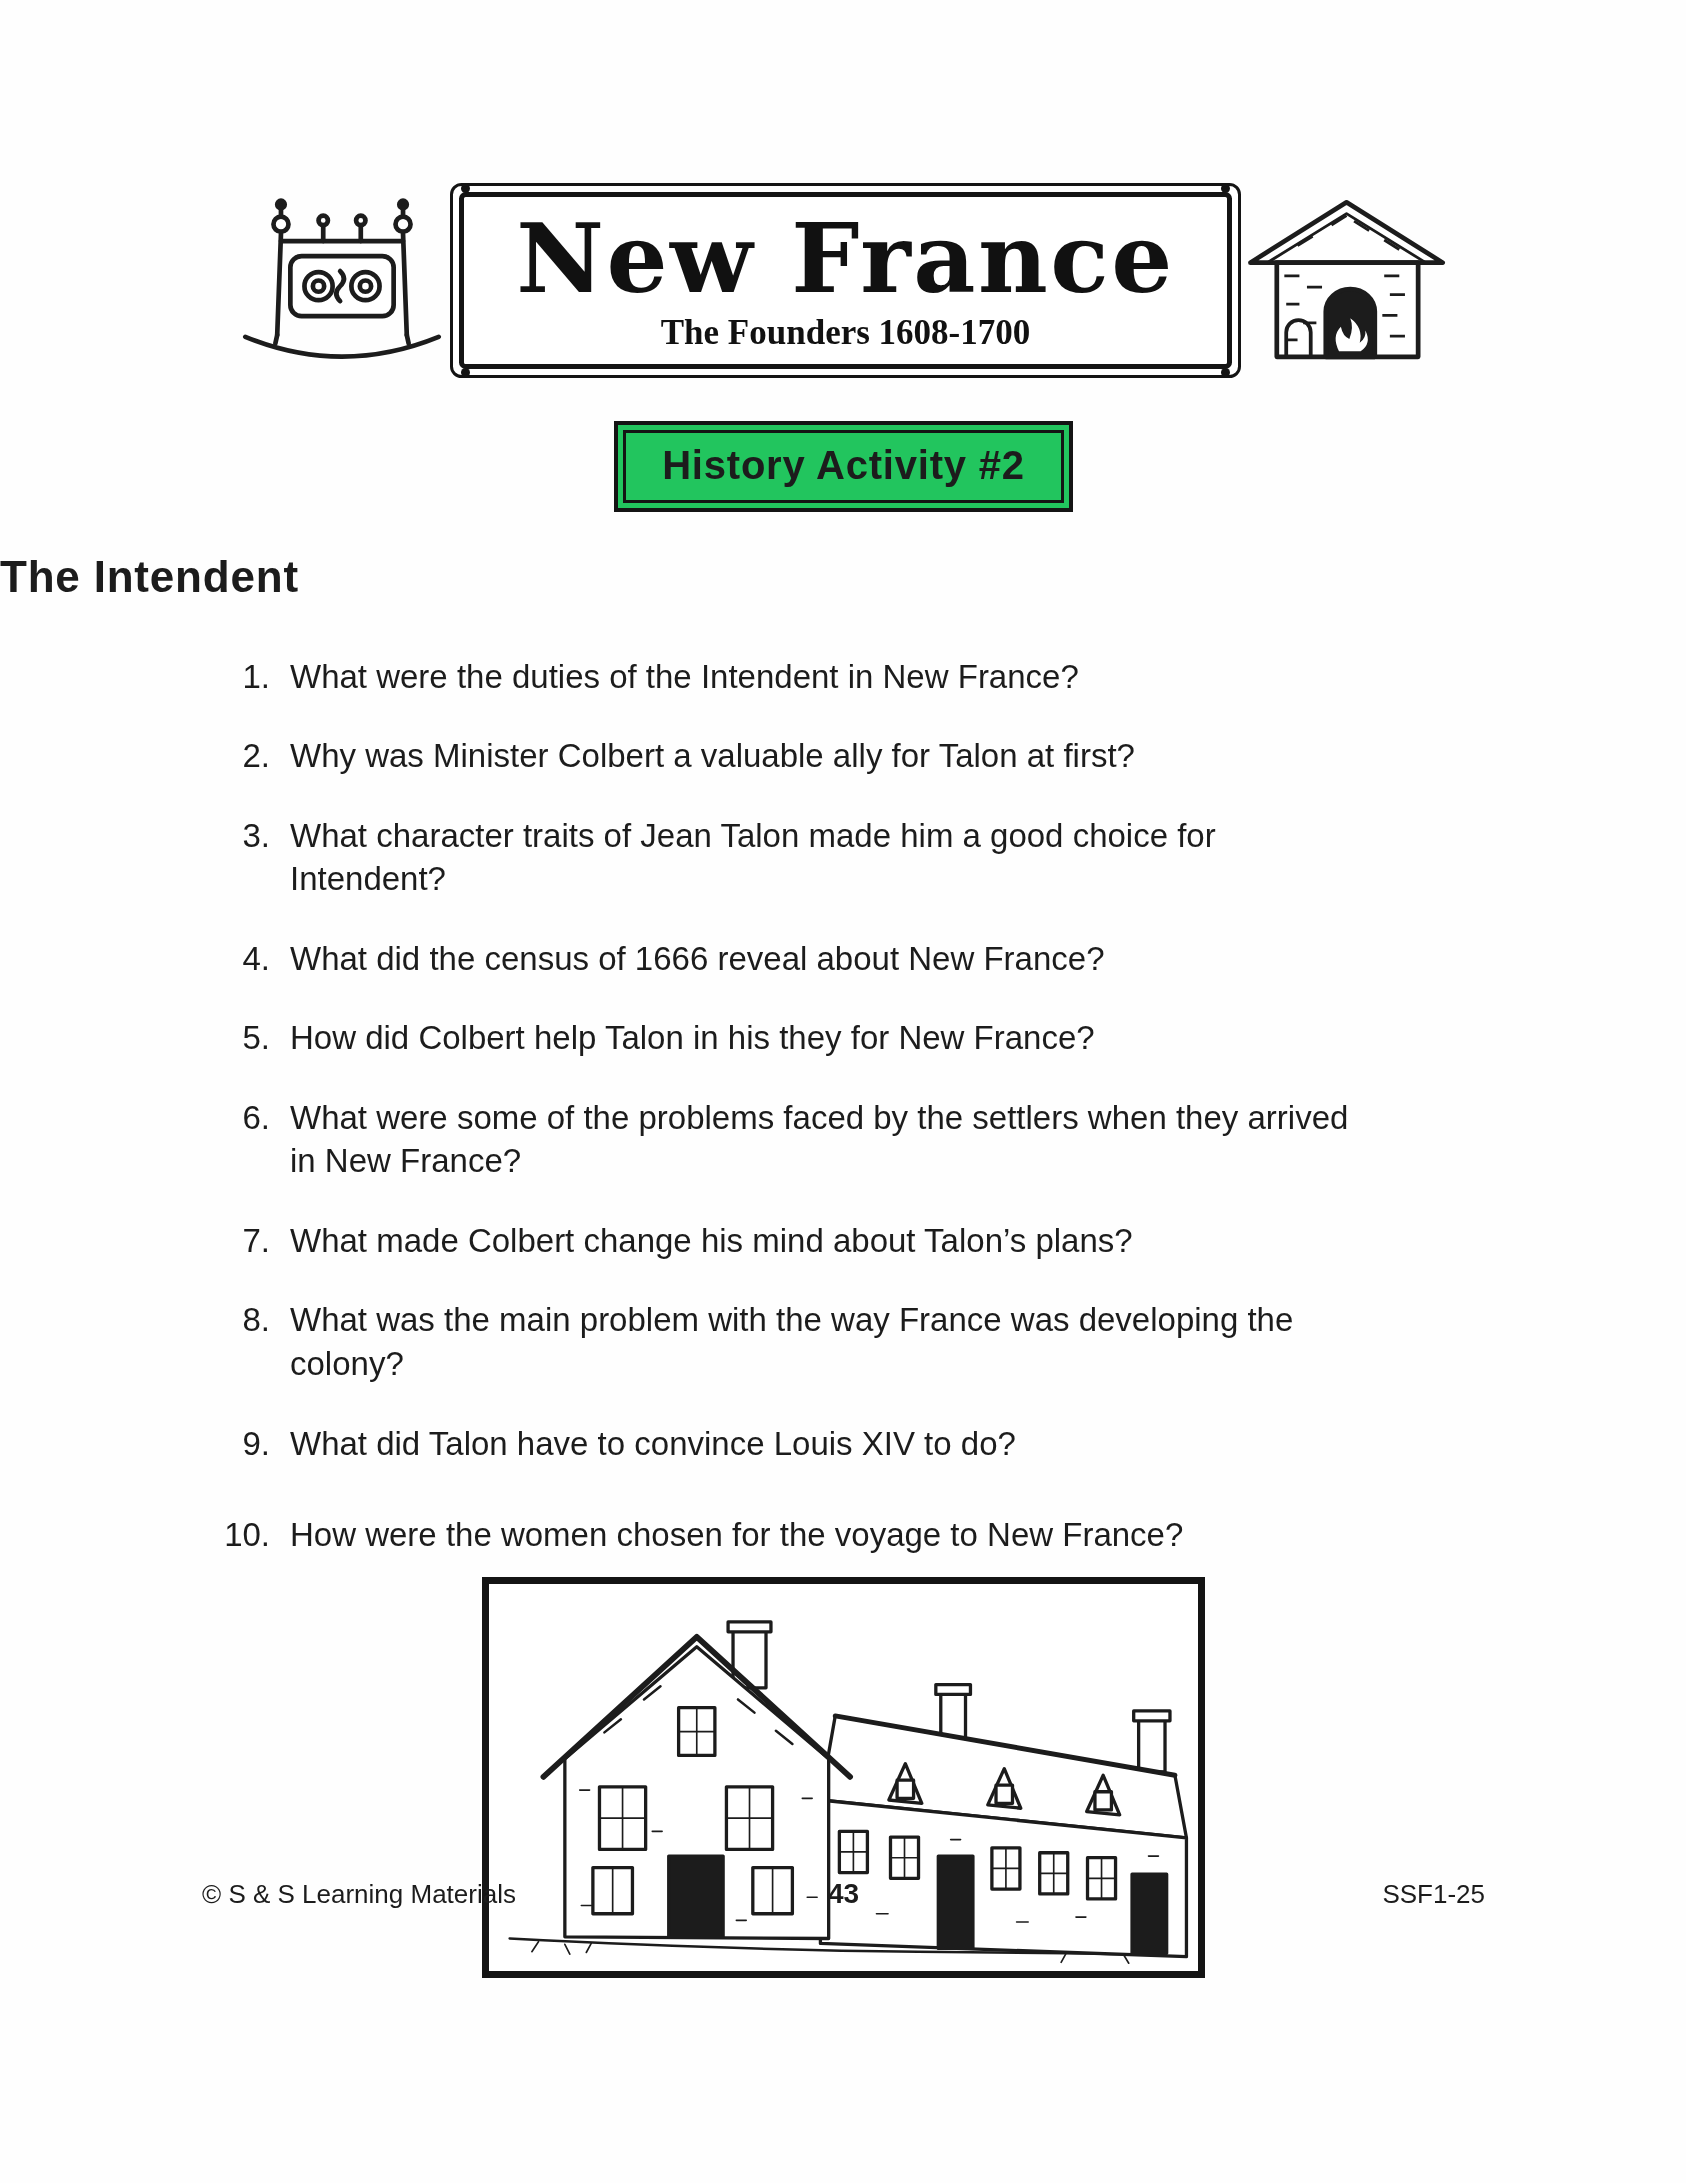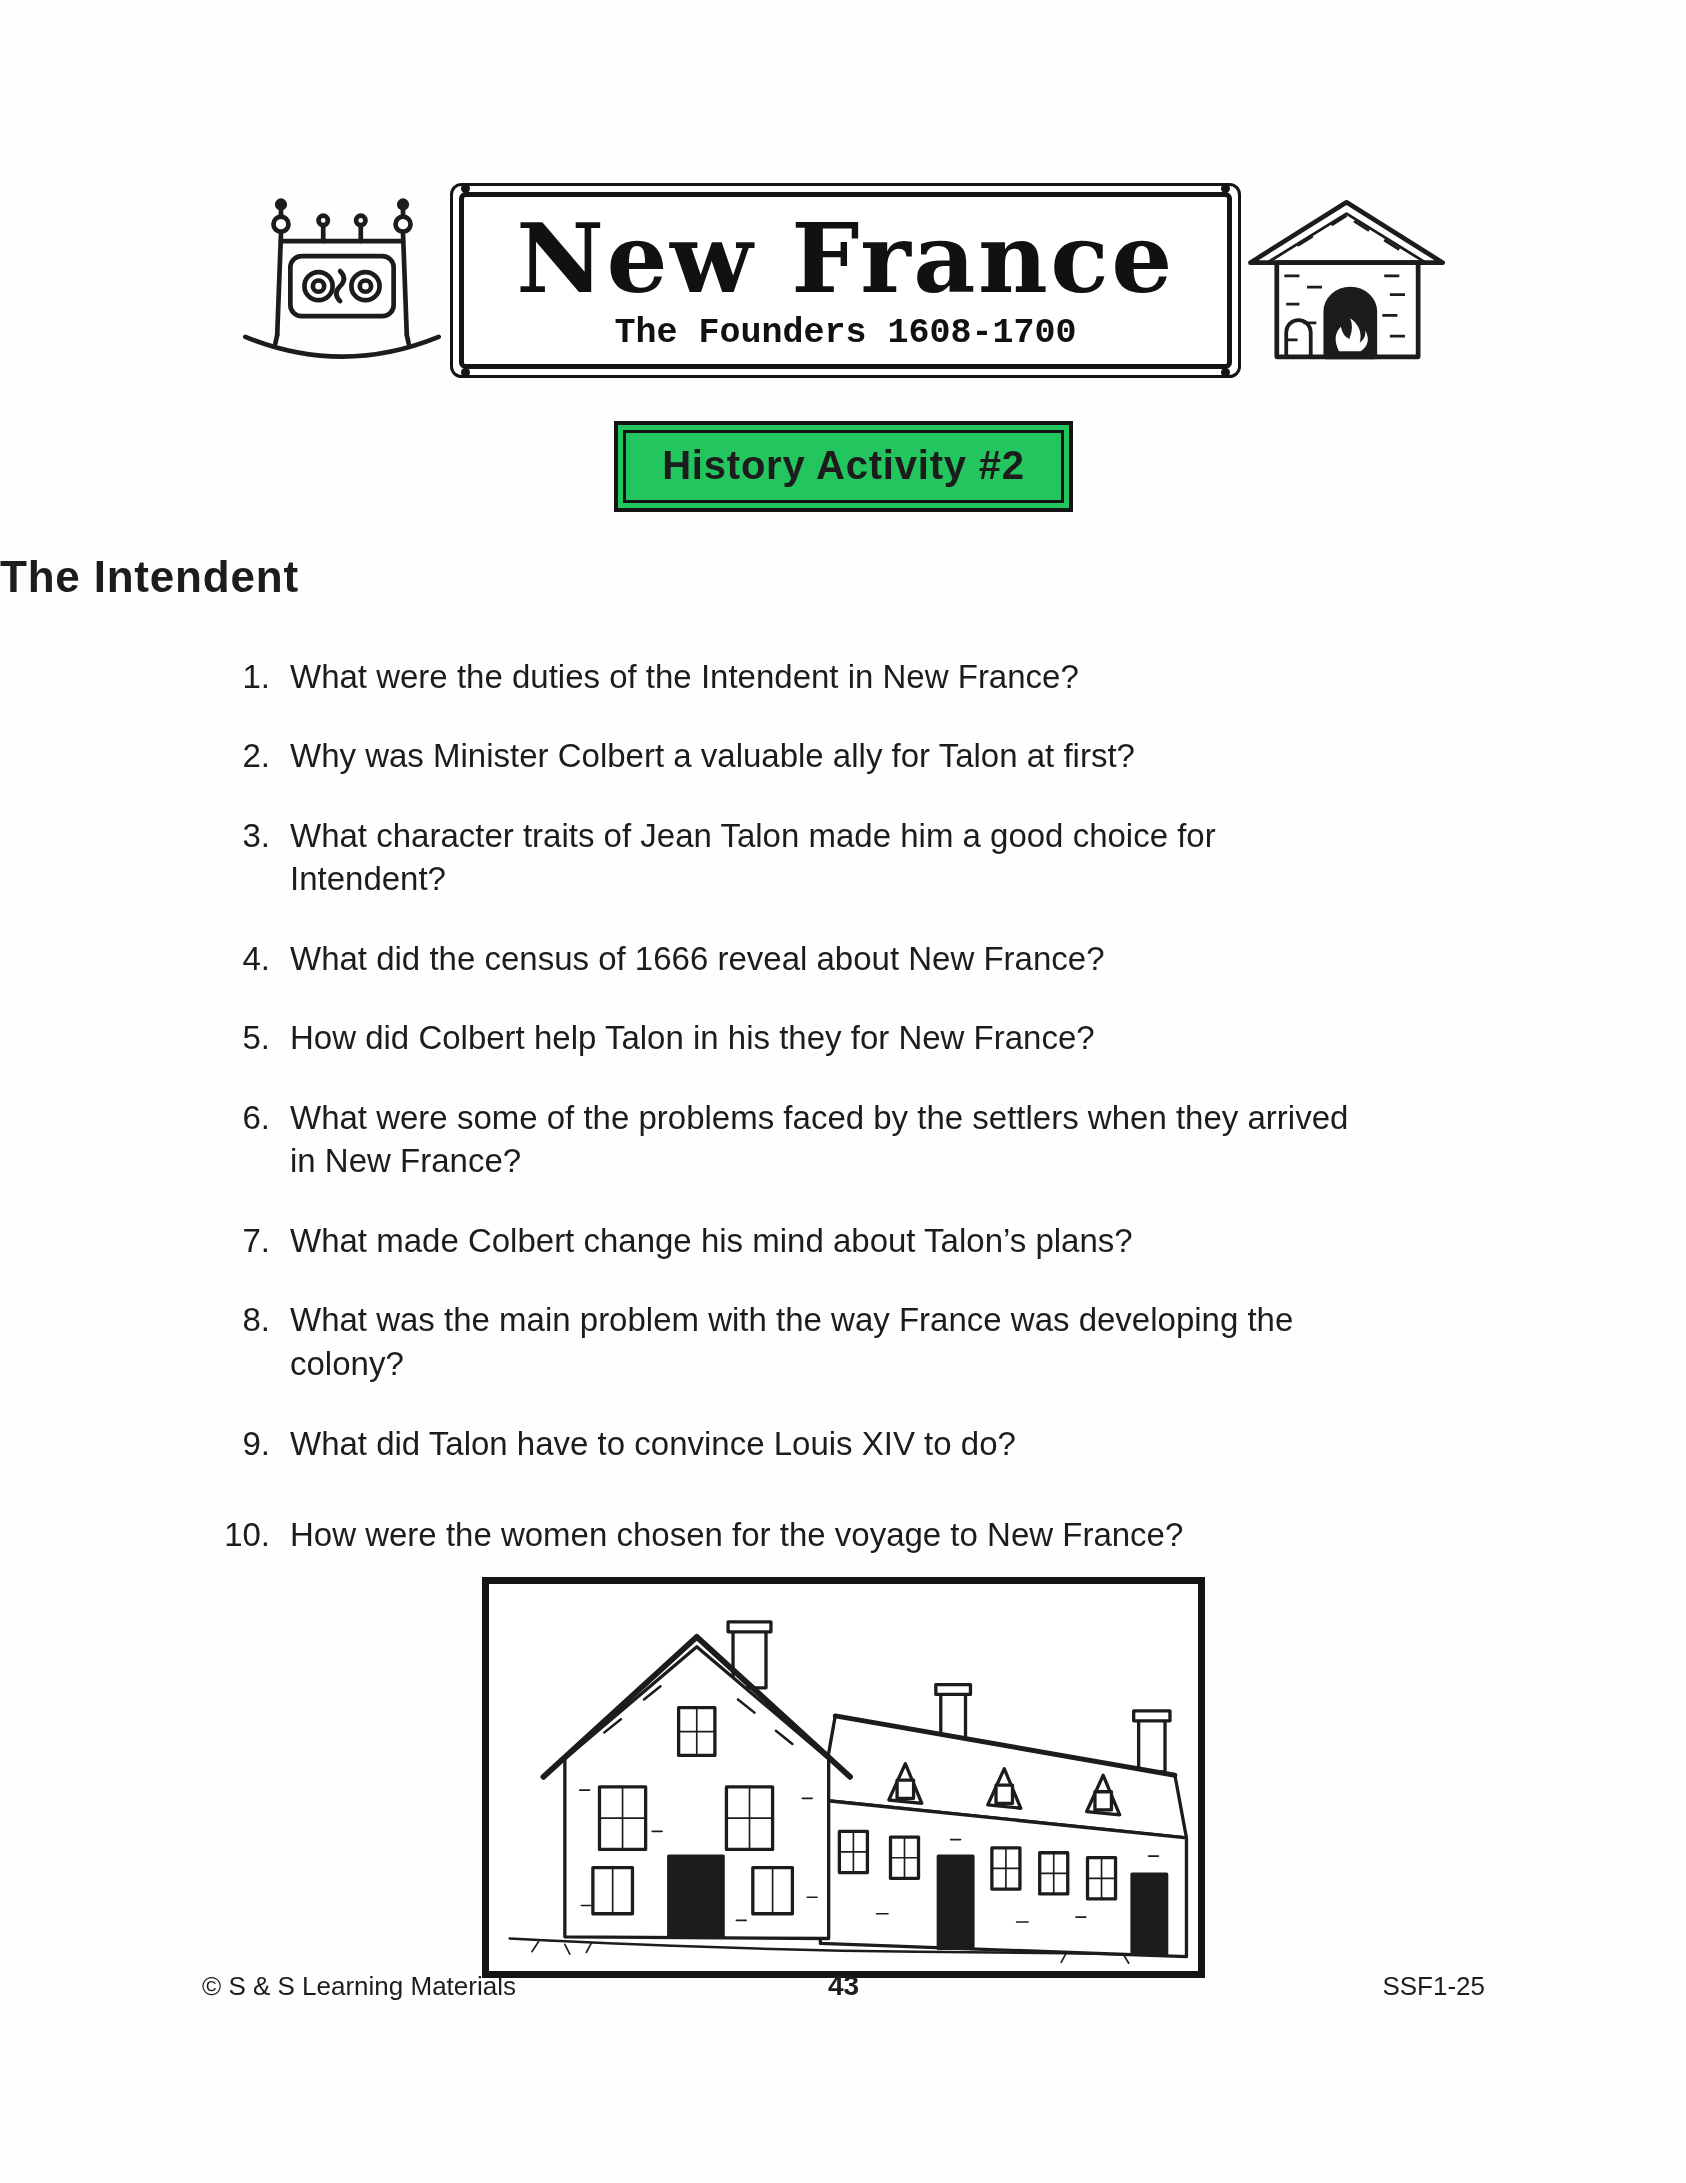--- a/index.html
+++ b/index.html
@@ -6,21 +6,21 @@
   html,body { background:#ffffff; }
   body { font-family:"Liberation Sans", sans-serif; color:#1c1c1c; }
   .page { position:relative; width:1687px; height:2183px; background:#fefefe; overflow:hidden; margin:0 auto; }
 
   
   .header-row { display:flex; align-items:center; justify-content:center; padding-top:183px; }
   .illus svg { display:block; }
   .banner { position:relative; border:3.3px solid #141414; border-radius:11.5px; padding:5.8px; width:791px; background:#fff; }
   .banner-inner { border:5.8px solid #141414; border-radius:6.6px; text-align:center; padding:13px 8.2px 11.5px; }
   .banner-title { font-family:"DejaVu Serif", serif; font-weight:bold; font-size:96px; line-height:1.02; letter-spacing:2.5px; color:#111; }
-  .banner-subtitle { font-family:Liberation Mono, monospace; font-weight:bold; font-size:35px; margin-top:5px; color:#111; }
+  .banner-subtitle { font-family:Liberation Serif, serif; font-weight:bold; font-size:35px; margin-top:5px; color:#111; }
   .dot { position:absolute; width:9px; height:9px; border-radius:50%; background:#141414; }
   .dot.tl { top:-1.6px; left:8.2px; } .dot.tr { top:-1.6px; right:8.2px; }
   .dot.bl { bottom:-1.6px; left:8.2px; } .dot.br { bottom:-1.6px; right:8.2px; }
 
   
   .activity-wrap { display:flex; justify-content:center; margin-top:43px; }
   .activity-box { border:4.1px solid #141414; padding:5px; background:#22c55e; }
   .activity-box-inner { border:3.3px solid #141414; font-size:40px; font-weight:bold; padding:10px 36px 11.5px; letter-spacing:0.8px; }
 
   
@@ -31,21 +31,21 @@
   .questions li { display:flex; gap:20px; margin-bottom:36px; font-size:33px; line-height:1.32; }
   .questions li:last-child { margin-bottom:0;margin-top:48px; }
   .qnum { width:64px; text-align:right; flex:none; }
   .qtext { max-width:1079px; }
 
   
   .house-figure { width:723px; margin:20px auto 0; border:7.4px solid #141414; background:#fff; }
   .house-figure svg { display:block; width:100%; height:auto; }
 
   
-  .footer { position:absolute; left:202px; right:202px; top:1970px; display:flex; align-items:center; font-size:26px; }
+  .footer { position:absolute; left:202px; right:202px; top:1878px; display:flex; align-items:center; font-size:26px; }
   .f-left { flex:1; text-align:left; }
   .f-center { flex:0 0 auto; font-weight:bold; font-size:28px; }
   .f-right { flex:1; text-align:right; }
 </style>
 </head>
 <body>
 
 <div class="page">
 
   <header class="header-row">

